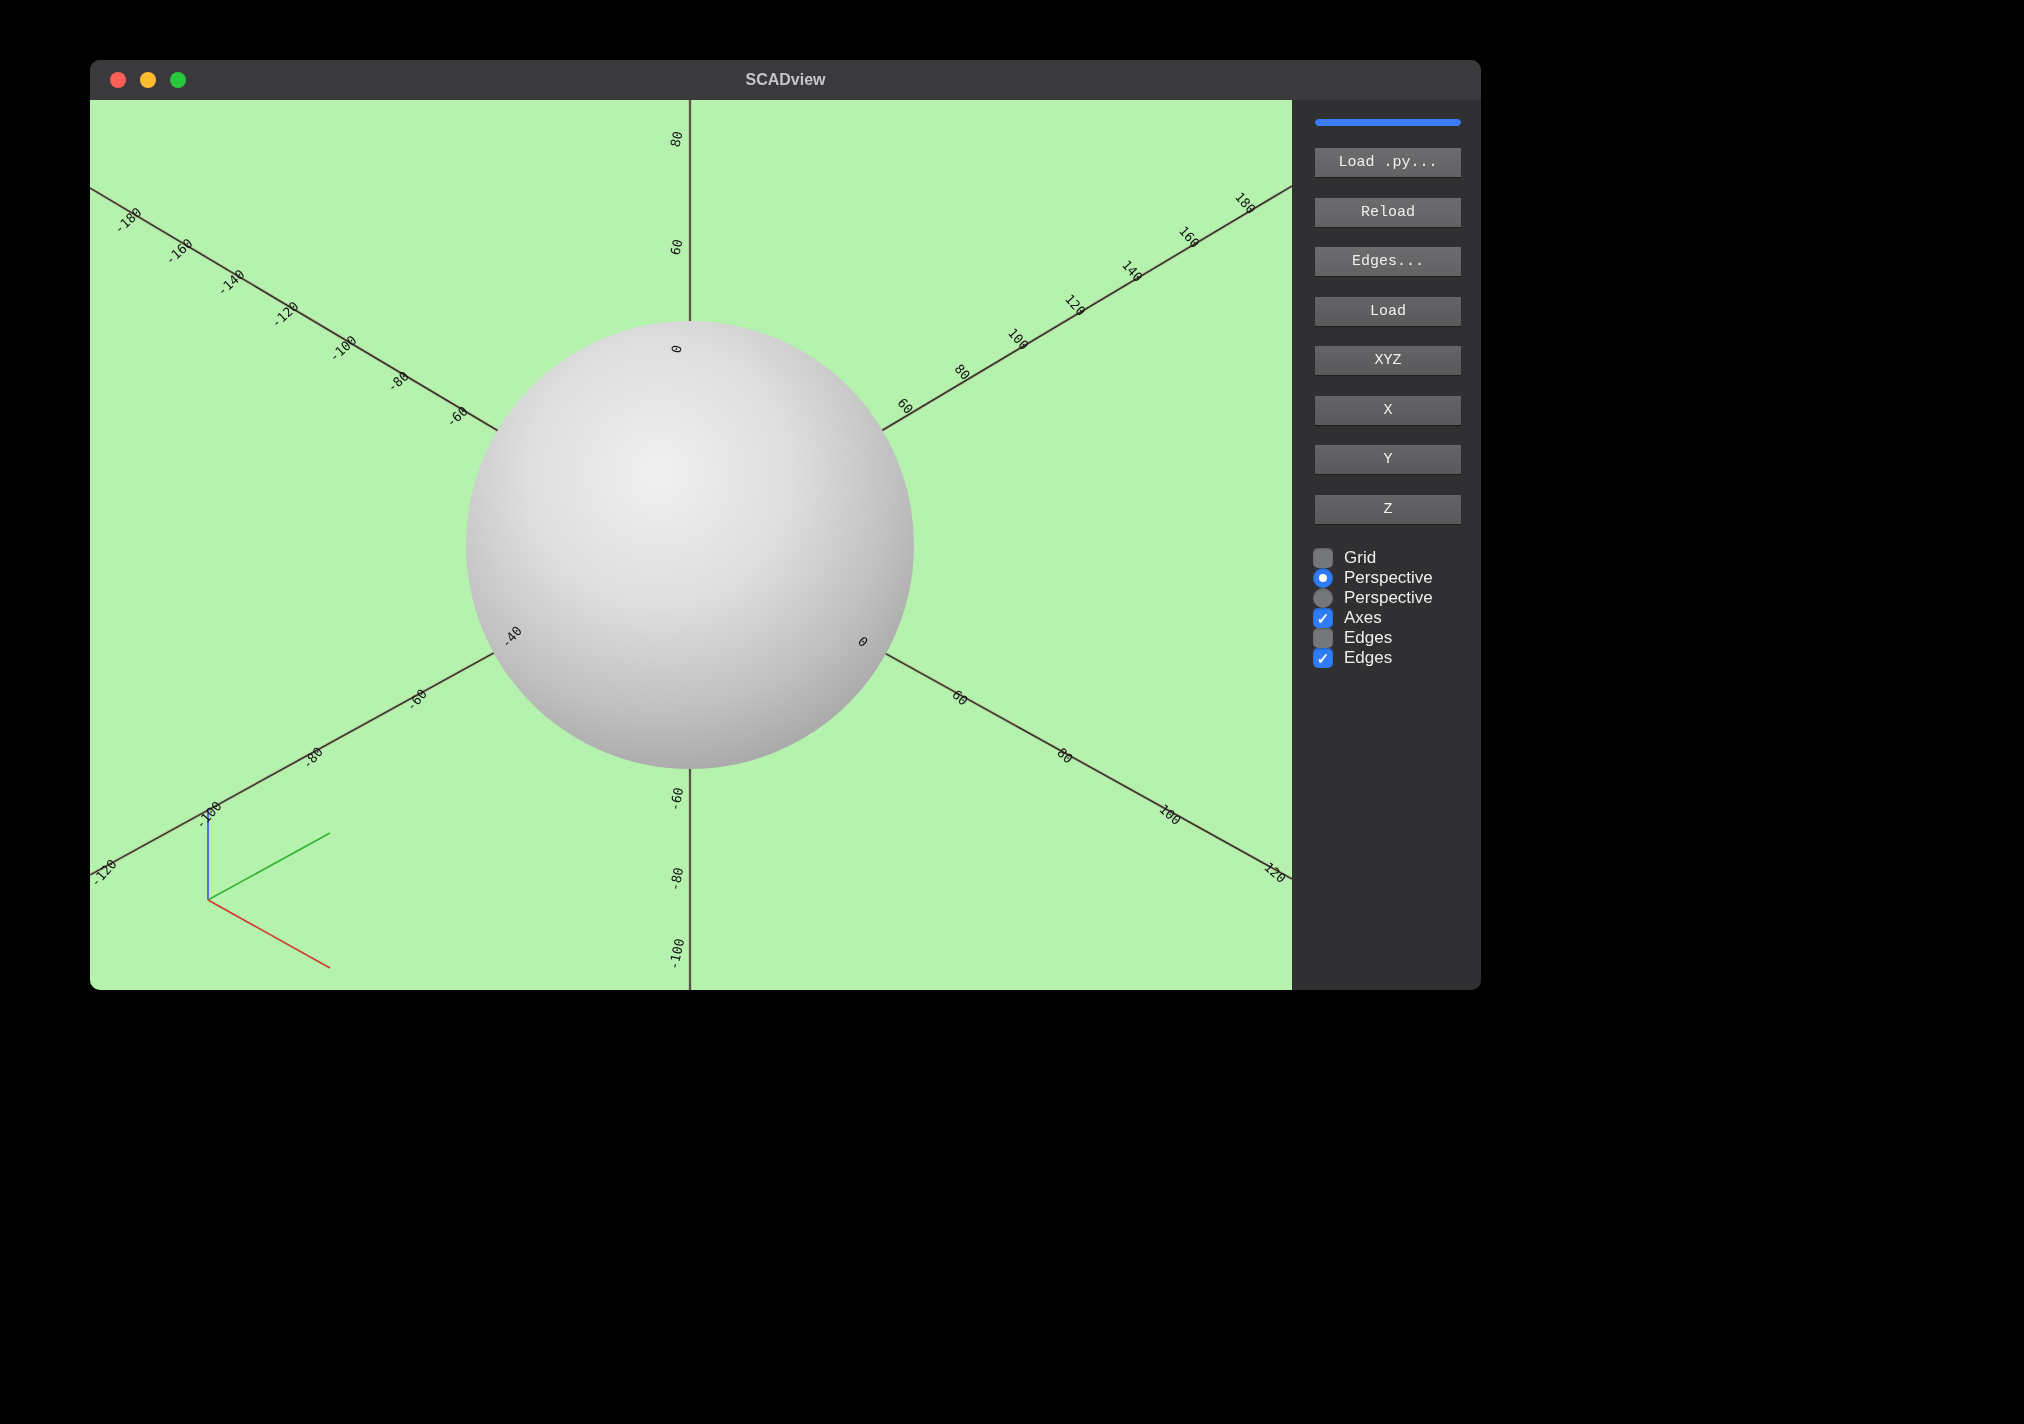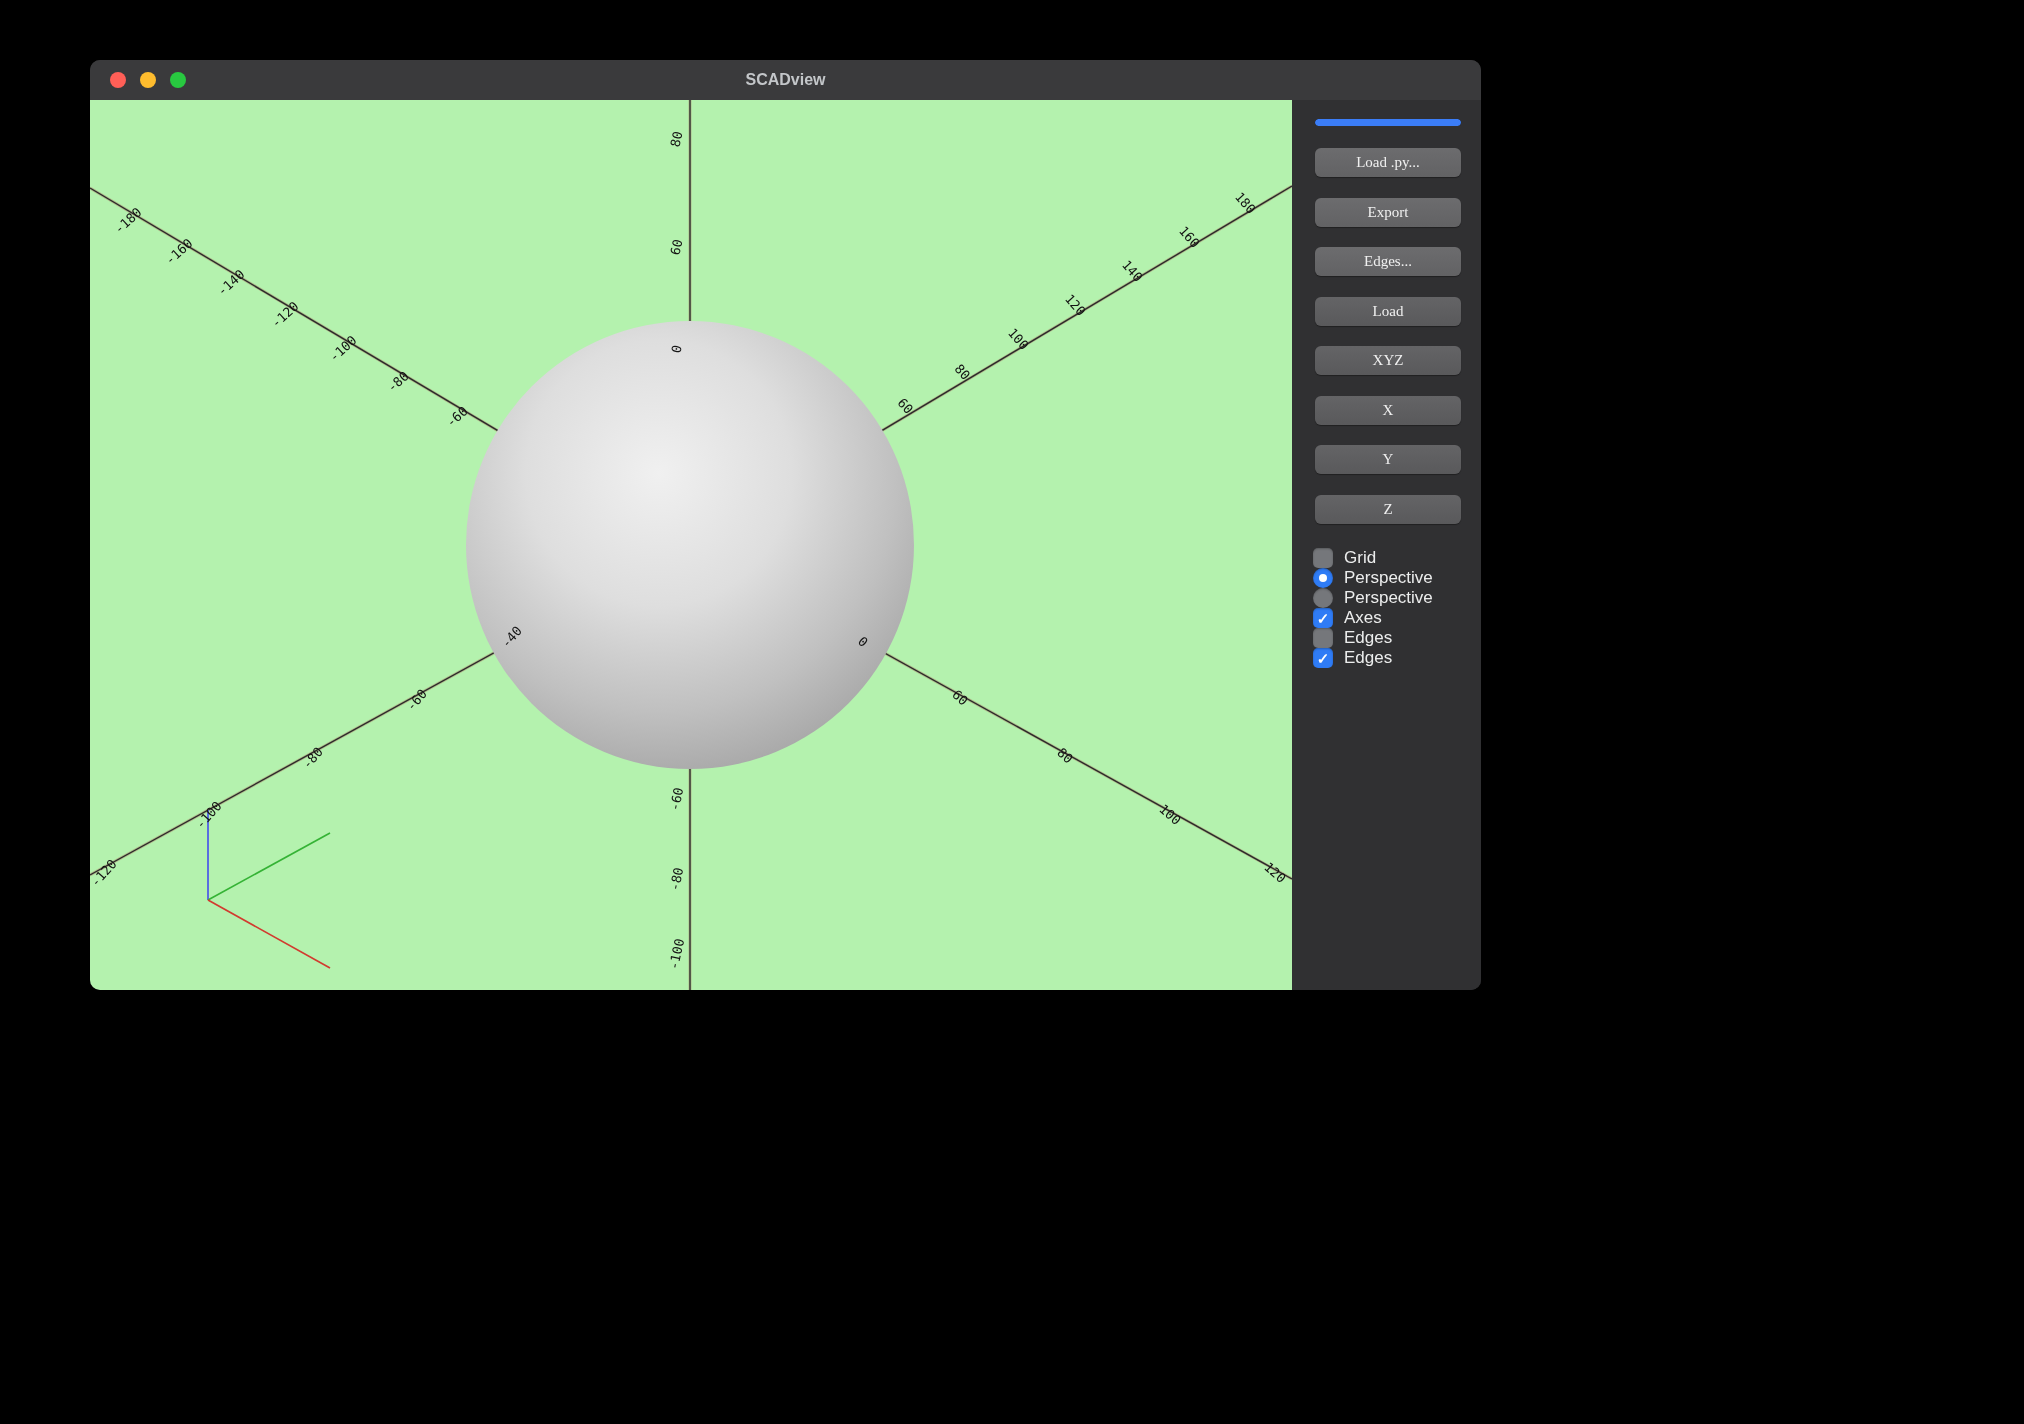--- a/index.html
+++ b/index.html
@@ -16,22 +16,22 @@
          color:#c3c6c9;font-size:16px;font-weight:700;}
   
   .viewport{position:absolute;left:0;top:40px;width:1202px;height:890px;background:#b4f2ae;}
   .viewport svg{display:block;}
   
   .sidebar{position:absolute;left:1202px;top:40px;right:0;bottom:0;background:#303032;}
   .progress{position:absolute;left:23px;top:19px;width:146px;height:7px;border-radius:4px;
             background:#1f1f21;overflow:hidden;}
   .progress .fill{height:100%;border-radius:4px;}
   .btn-stack{position:absolute;left:23px;top:48px;width:146px;display:flex;flex-direction:column;gap:20.5px;}
-  .btn{height:29px;border:none;border-radius:6px;background:linear-gradient(#6c6c6e,#626264);
-       color:#f0f0f0;font-size:15px;font-family:Liberation Serif, serif;cursor:pointer;
+  .btn{height:29px;border:none;border-radius:0;background:linear-gradient(#6c6c6e,#626264);
+       color:#f0f0f0;font-size:15px;font-family:Liberation Mono, monospace;cursor:pointer;
        box-shadow:0 1px 1px rgba(0,0,0,.35);}
   .btn.dim{background:linear-gradient(#646466,#59595b);}
   .toggle-stack{position:absolute;left:21px;top:448px;display:flex;flex-direction:column;}
   .toggle-row{display:flex;align-items:center;height:20px;cursor:pointer;}
   .toggle-row .box{width:20px;height:20px;background:#75777b;border-radius:5px;flex:0 0 auto;
                    display:flex;align-items:center;justify-content:center;
                    box-shadow:inset 0 1px 2px rgba(0,0,0,.25);}
   .toggle-row.radio .box{border-radius:50%;}
   .toggle-row.on .box{background:var(--accent,#2f7cf6);}
   .toggle-row.checkbox.on .box::after{content:"\2713";color:#fff;font-size:15px;font-weight:700;line-height:1;}
@@ -117,21 +117,21 @@
         </svg>
     </div>
 
     <aside class="sidebar">
       <div class="progress">
         <div class="fill" id="progress-fill" style="width: 100%; background: rgb(59, 125, 247);"></div>
       </div>
 
       <div class="btn-stack">
         <button class="btn">Load .py...</button>
-        <button class="btn">Export</button>
+        <button class="btn">Reload</button>
         <button class="btn">Edges...</button>
         <button class="btn dim">Load</button>
         <button class="btn dim">XYZ</button>
         <button class="btn dim">X</button>
         <button class="btn dim">Y</button>
         <button class="btn dim">Z</button>
       </div>
 
       <div class="toggle-stack">
         <div class="toggle-row checkbox">

